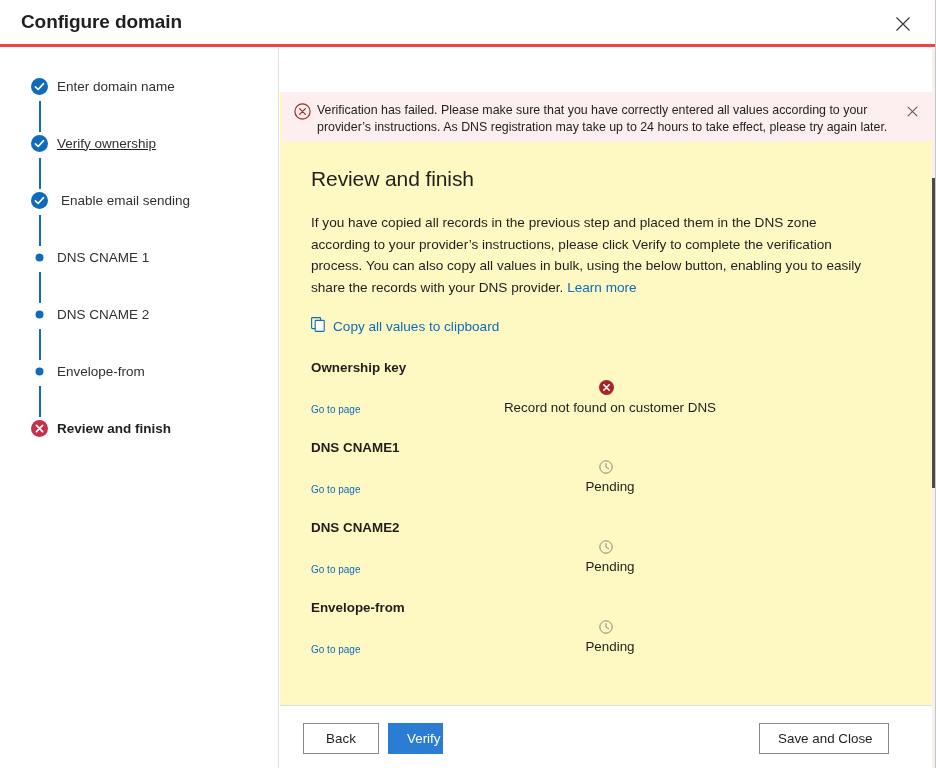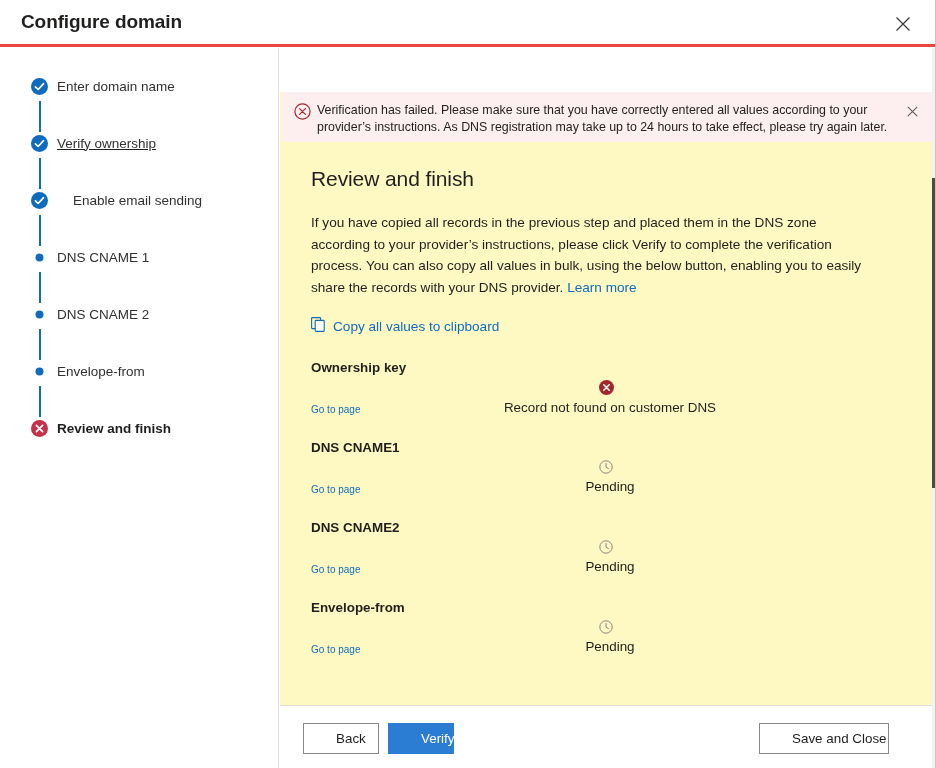--- a/index.html
+++ b/index.html
@@ -243,21 +243,21 @@
     background: #fff;
   }
   .btn {
     position: absolute;
     top: 17px;
     height: 31px;
     font-family: "Liberation Sans", sans-serif;
     font-size: 13.4px;
     box-sizing: border-box;
     cursor: pointer;
-    padding: 0 32px;
+    padding: 0 18px;
     white-space: nowrap;
   }
   .btn-secondary {
     background: #ffffff;
     border: 1px solid #8a8886;
     color: #201f1e;
   }
   .btn-primary {
     background: #2b7cd3;
     border: 1px solid #2b7cd3;
@@ -329,21 +329,21 @@
       <span class="step-label">Verify ownership</span>
     </div>
 
     <div class="step" style="top:141px;">
       <span class="step-icon">
         <svg width="17" height="17" viewBox="0 0 17 17">
           <circle cx="8.5" cy="8.5" r="8.5" fill="#0f6cbd"></circle>
           <path d="M4.4 8.8 L7.2 11.5 L12.5 5.6" stroke="#ffffff" stroke-width="1.6" fill="none" stroke-linecap="round" stroke-linejoin="round"></path>
         </svg>
       </span>
-      <span class="step-label" style="margin-left:25px;">Enable email sending</span>
+      <span class="step-label" style="margin-left:13px;">Enable email sending</span>
     </div>
 
     <div class="step" style="top:198px;">
       <span class="step-icon">
         <svg width="17" height="17" viewBox="0 0 17 17">
           <circle cx="8.5" cy="8.5" r="4" fill="#0f6cbd"></circle>
         </svg>
       </span>
       <span class="step-label">DNS CNAME 1</span>
     </div>

